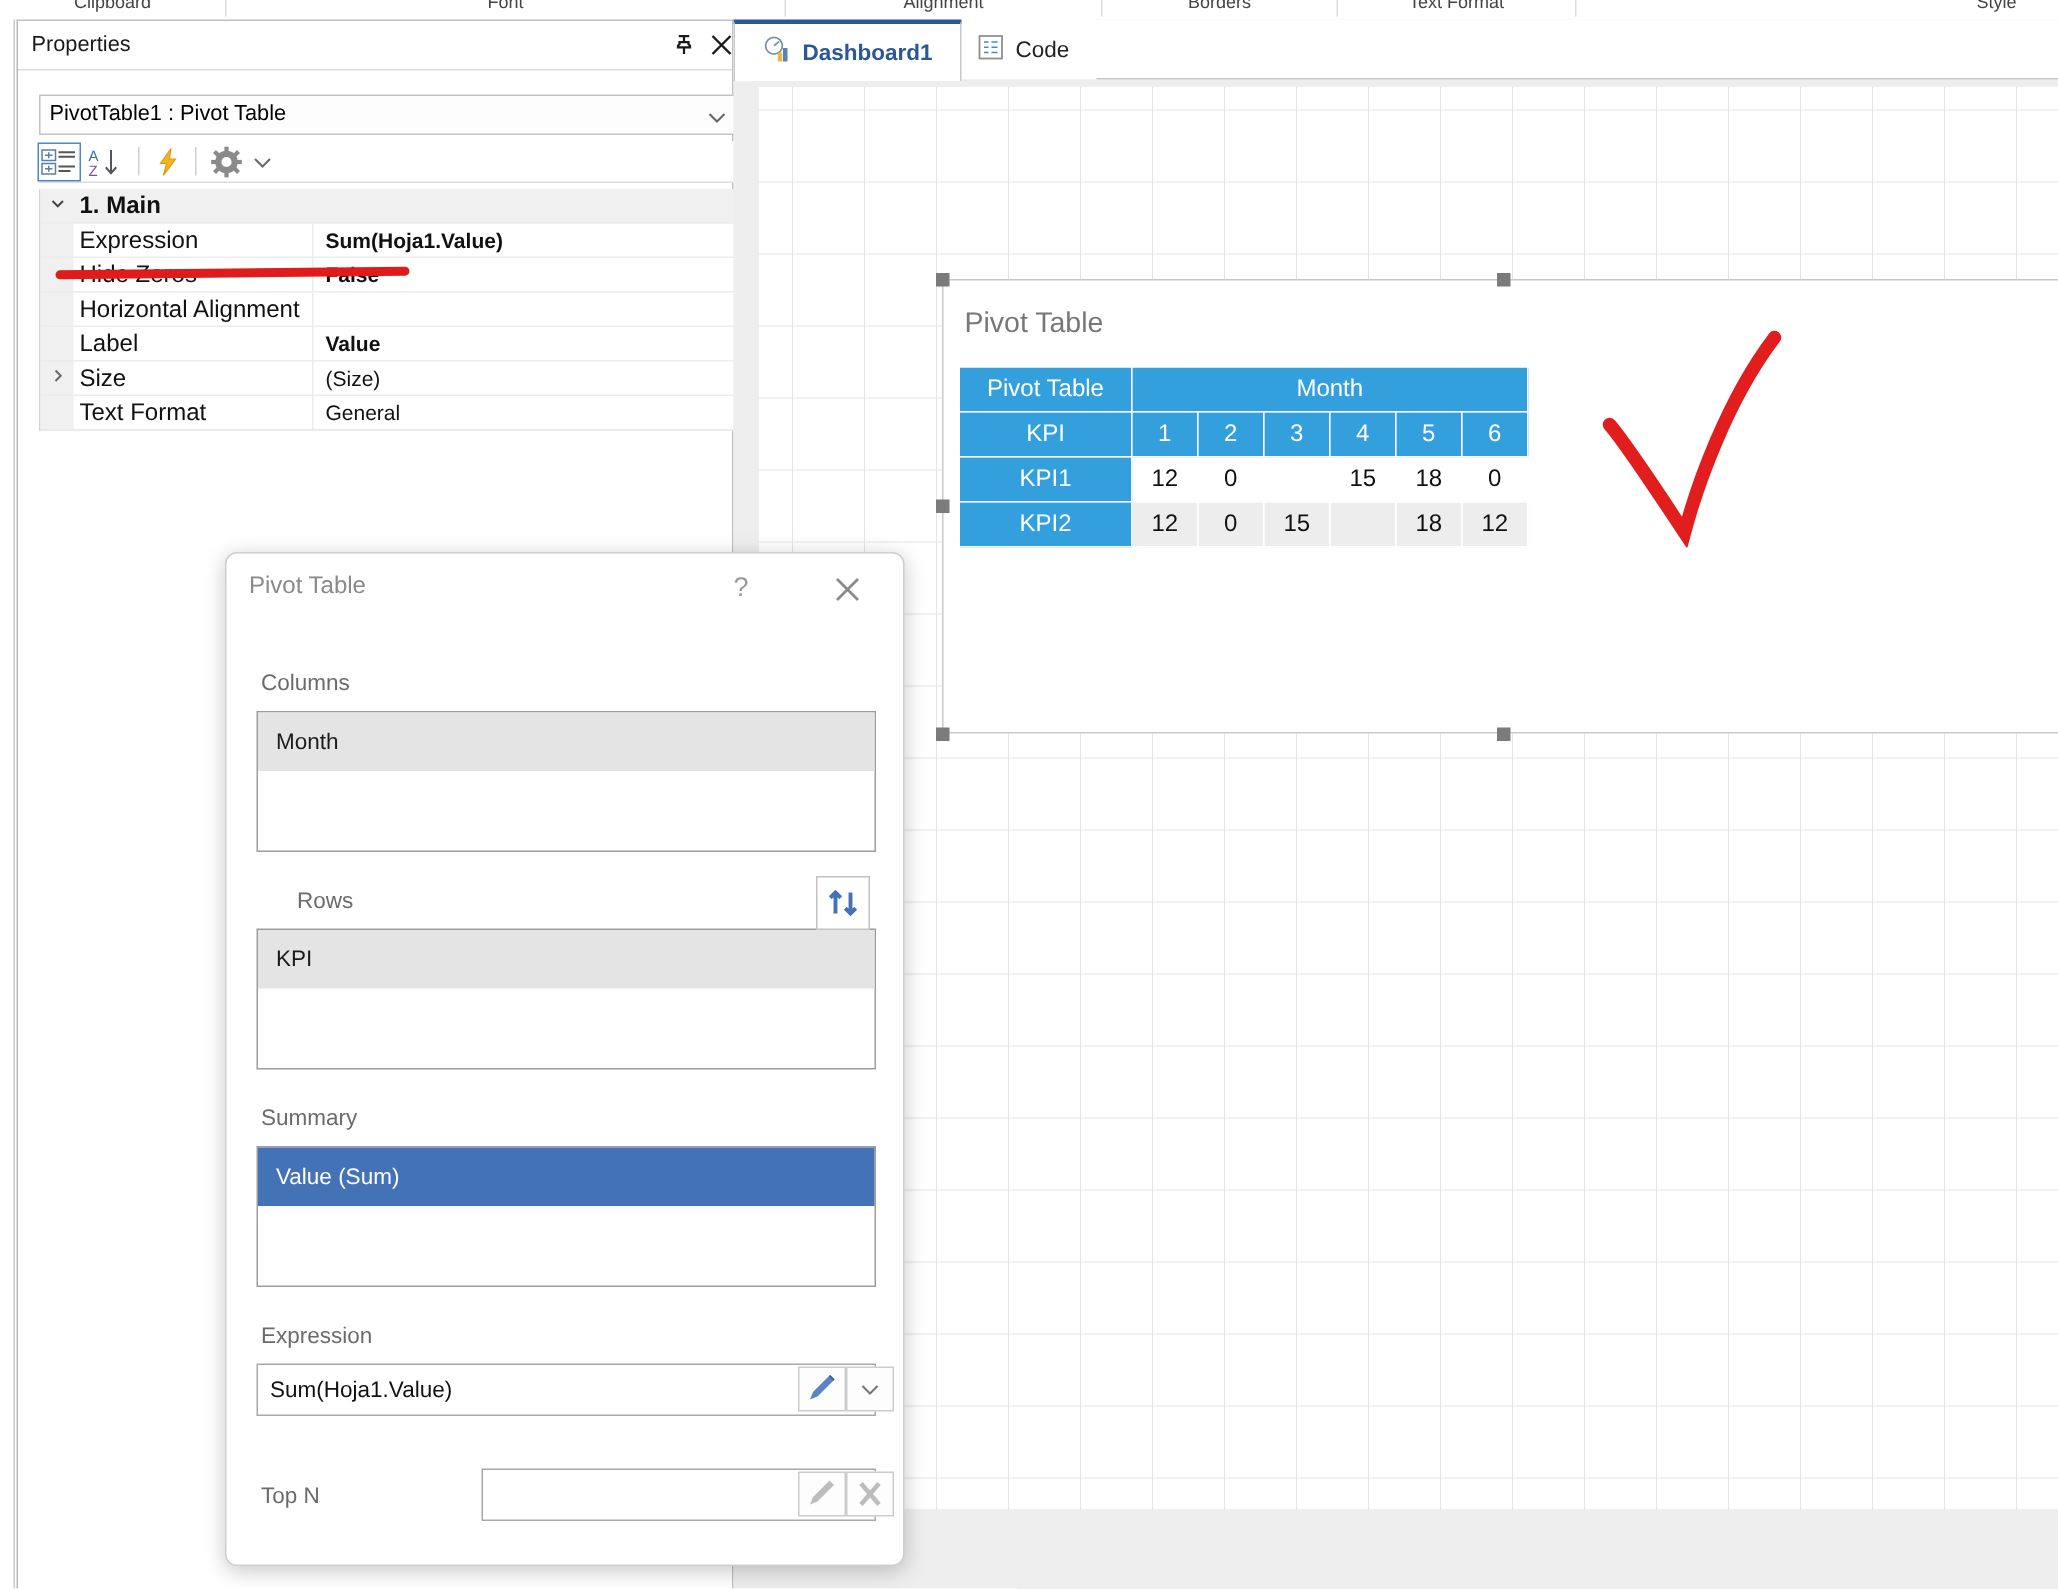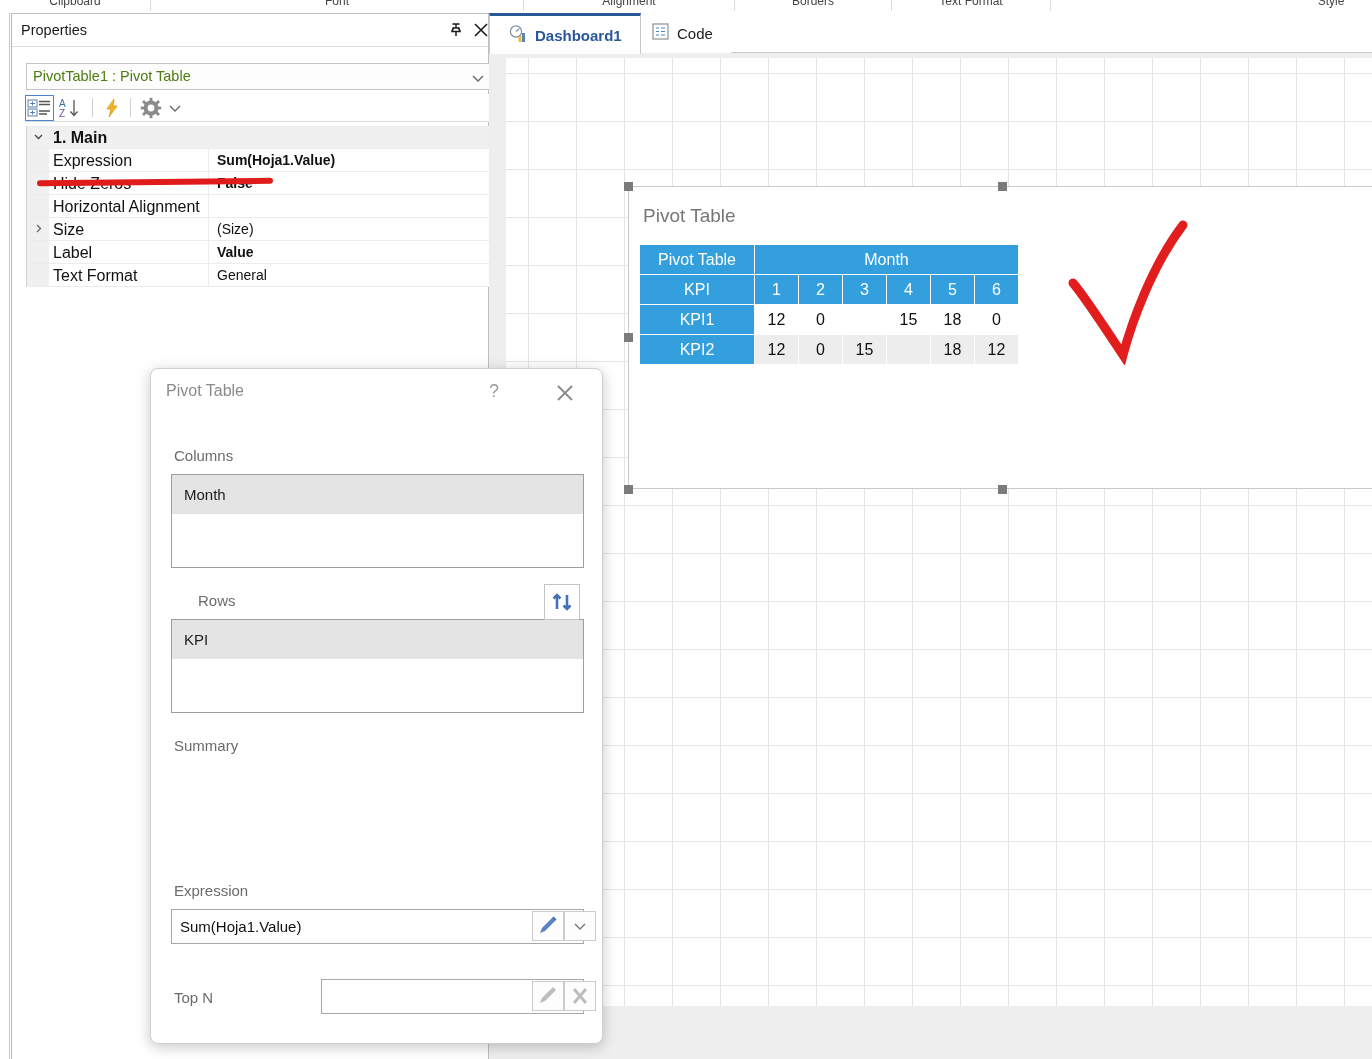--- a/index.html
+++ b/index.html
@@ -61,21 +61,21 @@
   .props-close {
     position: absolute; left: 459px; top: 6px; width: 20px; height: 20px;
     cursor: pointer;
   }
 
   .props-combo {
     position: absolute; left: 14px; top: 49px; width: 468px; height: 27px;
     border: 1px solid #c3c3c3; background: #fdfdfd;
   }
   .props-combo-text {
-    position: absolute; left: 6px; top: 4px; font-size: 14.5px; color: #4d7c0f;
+    position: absolute; left: 6px; top: 4px; font-size: 14.5px; color: #000000;
   }
   .props-combo-arrow {
     position: absolute; right: 8px; top: 8px;
   }
 
   .props-toolbar {
     position: absolute; left: 14px; top: 80px; width: 468px; height: 28px;
     background: #ffffff; border-bottom: 1px solid #dcdcdc;
   }
   .tb-btn { position: absolute; top: 2px; cursor: pointer; }
@@ -355,33 +355,33 @@
         <div class="grid-name">Hide Zeros</div>
         <div class="grid-value val-bold">False</div>
       </div>
 
       <div class="grid-row">
         <div class="grid-expander"></div>
         <div class="grid-name">Horizontal Alignment</div>
       </div>
 
       <div class="grid-row">
+        <div class="grid-expander"></div>
+        <div class="grid-name">Label</div>
+        <div class="grid-value val-bold">Value</div>
+      </div>
+
+      <div class="grid-row">
         <div class="grid-expander">
           <svg width="11" height="11" viewBox="0 0 11 11">
               <path d="M4 2 L7.5 5.5 L4 9" stroke="#666" stroke-width="1.3" fill="none"></path>
             </svg>
         </div>
         <div class="grid-name">Size</div>
         <div class="grid-value">(Size)</div>
-      </div>
-
-      <div class="grid-row">
-        <div class="grid-expander"></div>
-        <div class="grid-name">Label</div>
-        <div class="grid-value val-bold">Value</div>
       </div>
 
       <div class="grid-row">
         <div class="grid-expander"></div>
         <div class="grid-name">Text Format</div>
         <div class="grid-value">General</div>
       </div>
     </div>
 
   </div>
@@ -486,20 +486,23 @@
     <div class="dlg-listbox" style="left:20px; top:105px; width:413px; height:94px;">
       <div class="dlg-listitem">Month</div>
     </div>
 
     <div class="dlg-label" style="left:23px; top:223px;margin-left:24px;">Rows</div>
     <div class="dlg-listbox" style="left:20px; top:250px; width:413px; height:94px;">
       <div class="dlg-listitem">KPI</div>
     </div>
 
     <div class="dlg-label" style="left:23px; top:368px;">Summary</div>
+    <div class="dlg-listbox" style="left:20px; top:395px; width:413px; height:94px;">
+      <div class="dlg-listitem sel">Value (Sum)</div>
+    </div>
 
     <div class="dlg-label" style="left:23px; top:513px;">Expression</div>
     <div class="dlg-input" style="left:20px; top:540px; width:413px; height:35px;">
       <span class="dlg-input-text">Sum(Hoja1.Value)</span>
       <div class="mini-btn" style="left:360px;">
         <svg width="30" height="28" viewBox="0 0 30 28">
           <path d="M7 21 L9 16 L20 5 L23 8 L12 19 Z" fill="#5b84c4"></path>
           <path d="M20 5 L23 8" stroke="#3c63a0" stroke-width="1.2"></path>
         </svg>
       </div>

